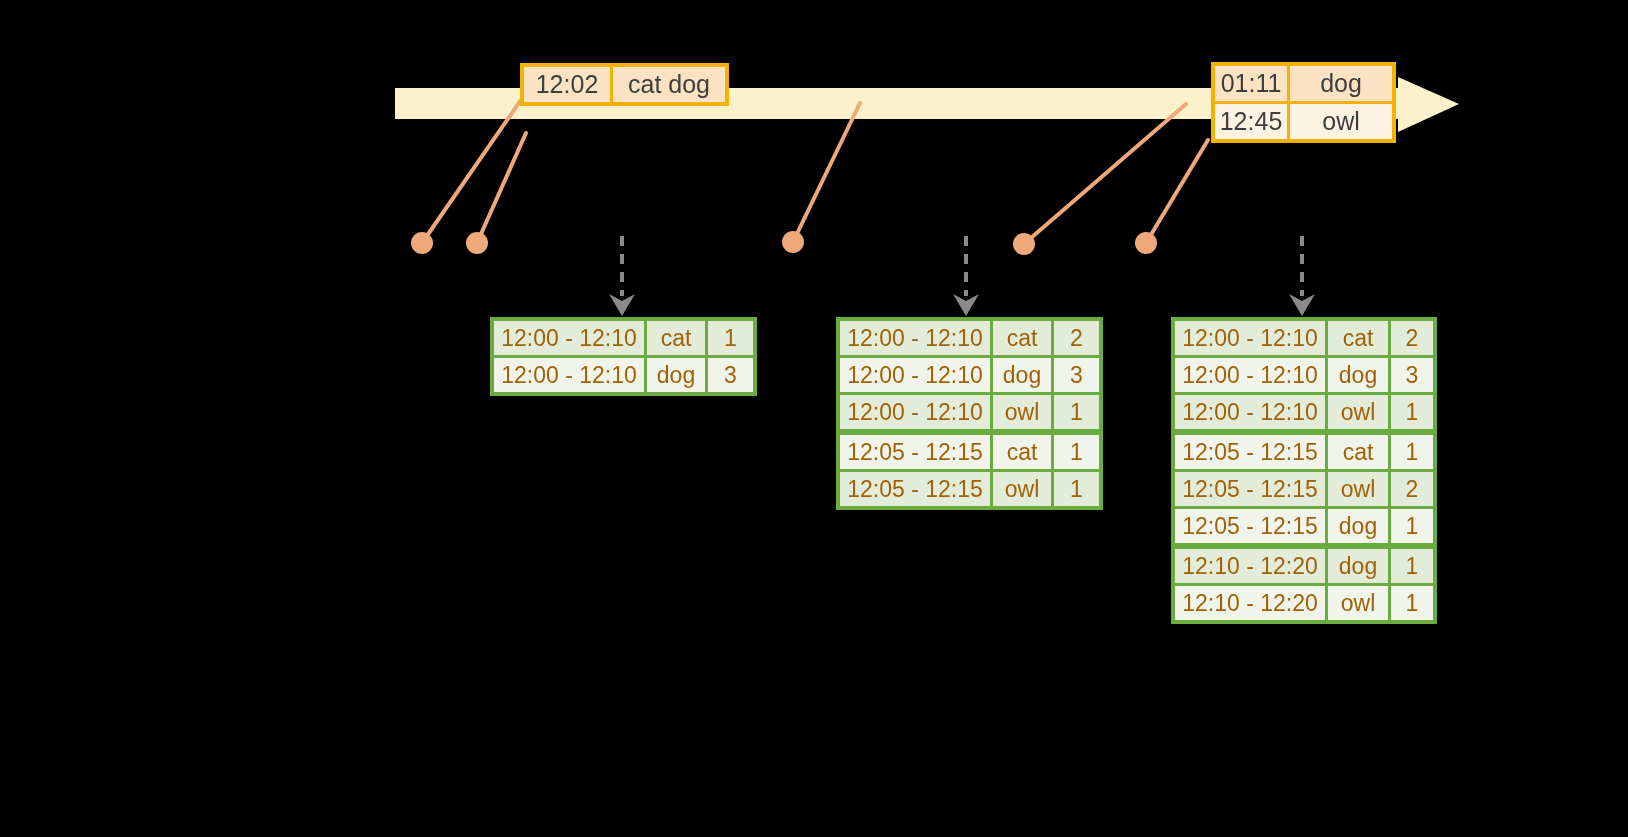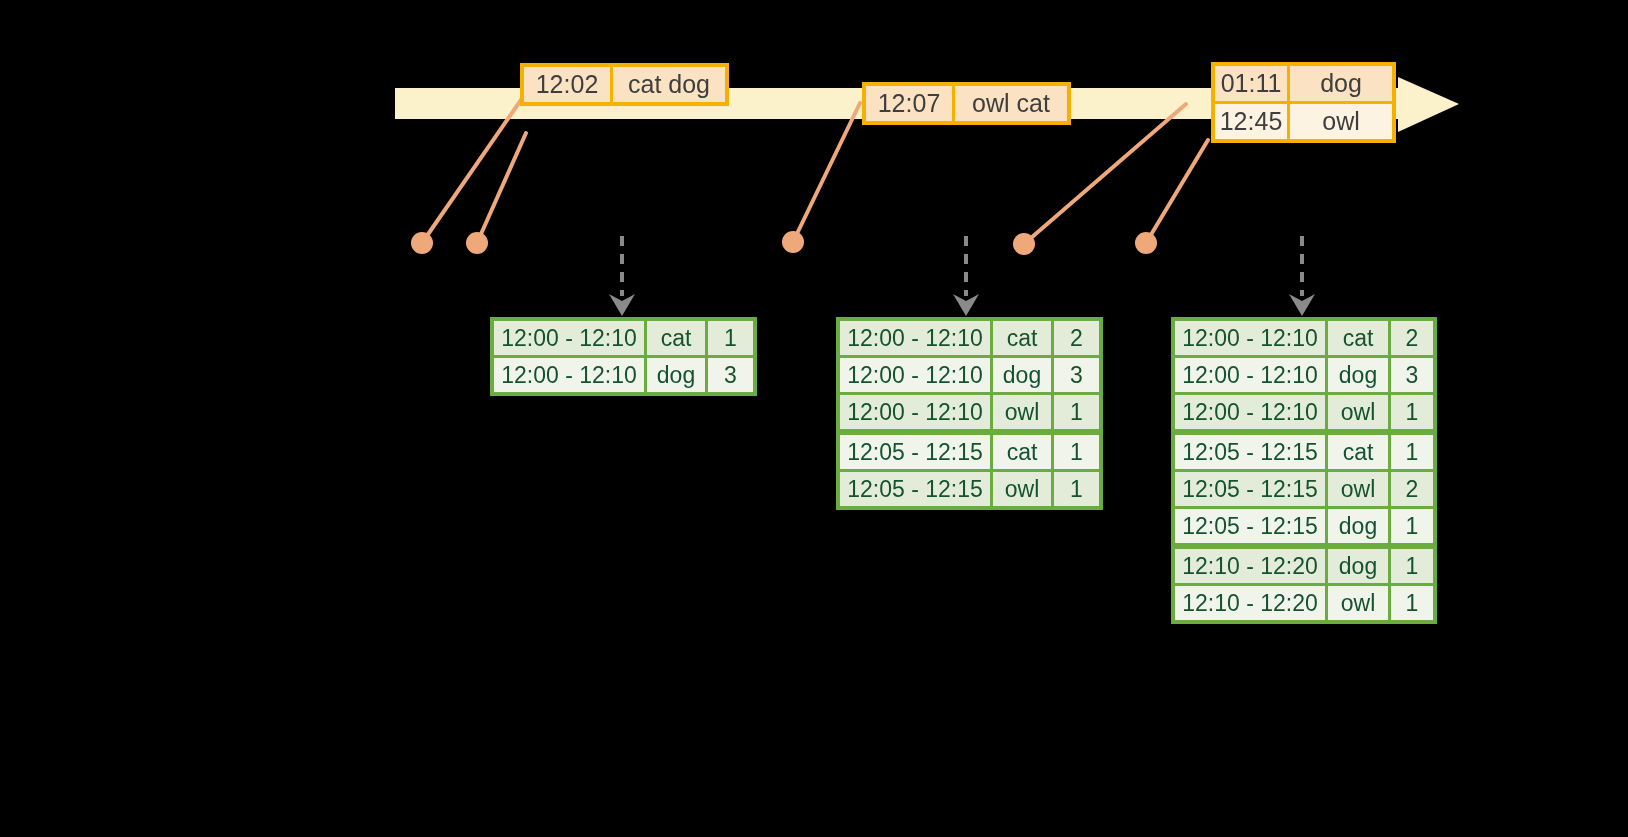--- a/index.html
+++ b/index.html
@@ -24,21 +24,21 @@
 
   
   .result-table{
     position:absolute;background:#6BAC40;padding:4px;
     display:flex;flex-direction:column;gap:3px;box-sizing:border-box;
   }
   .result-table .row{display:grid;gap:3px;grid-template-columns:150px 58px 45px;}
   .table-3 .row{grid-template-columns:150px 60px 42px;}
   .result-table .cell{
     height:34px;display:flex;align-items:center;justify-content:center;
-    font-size:23px;color:#14532d;background:#E3ECD8;
+    font-size:23px;color:#a16207;background:#E3ECD8;
   }
   .result-table .row.alt .cell{background:#F0F4EB;}
   .result-table .row.group-start{margin-top:3px;}
 </style>
 </head>
 <body>
 
 <div id="canvas">
 
   <svg id="shapes" width="1628" height="837" viewBox="0 0 1628 837">
@@ -74,26 +74,20 @@
     </g>
   </svg>
 
   <div class="event-box box-1" style="left:520px;top:63px;">
       <div class="row">
         <div class="cell c0">12:02</div>
         <div class="cell c1">cat dog</div>
       </div>
     </div>
 
-  <div class="event-box box-2" style="left:862px;top:82px;">
-      <div class="row">
-        <div class="cell c0">12:07</div>
-        <div class="cell c1">owl cat</div>
-      </div>
-    </div>
 
   <div class="event-box box-3" style="left:1211px;top:62px;">
       <div class="row">
         <div class="cell c0">01:11</div>
         <div class="cell c1">dog</div>
       </div>
       <div class="row alt">
         <div class="cell c0">12:45</div>
         <div class="cell c1">owl</div>
       </div>

